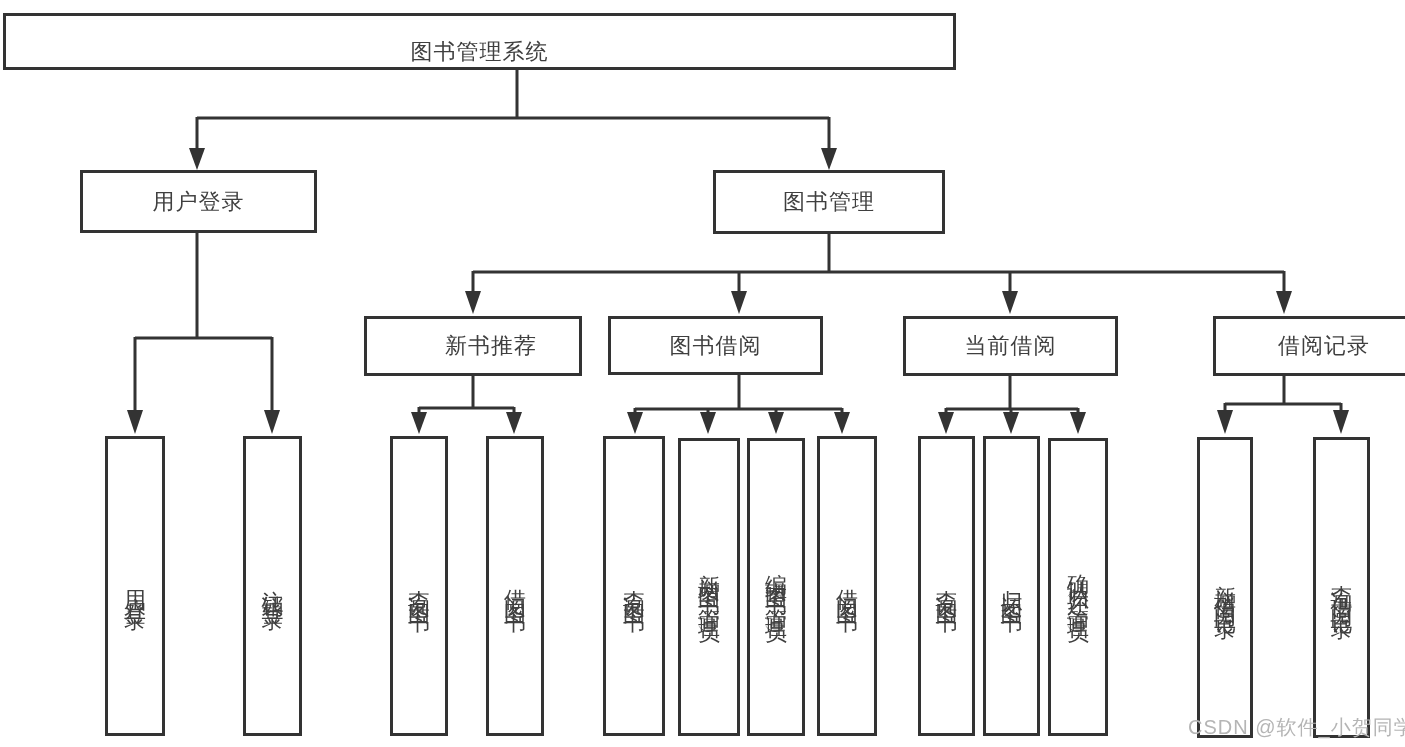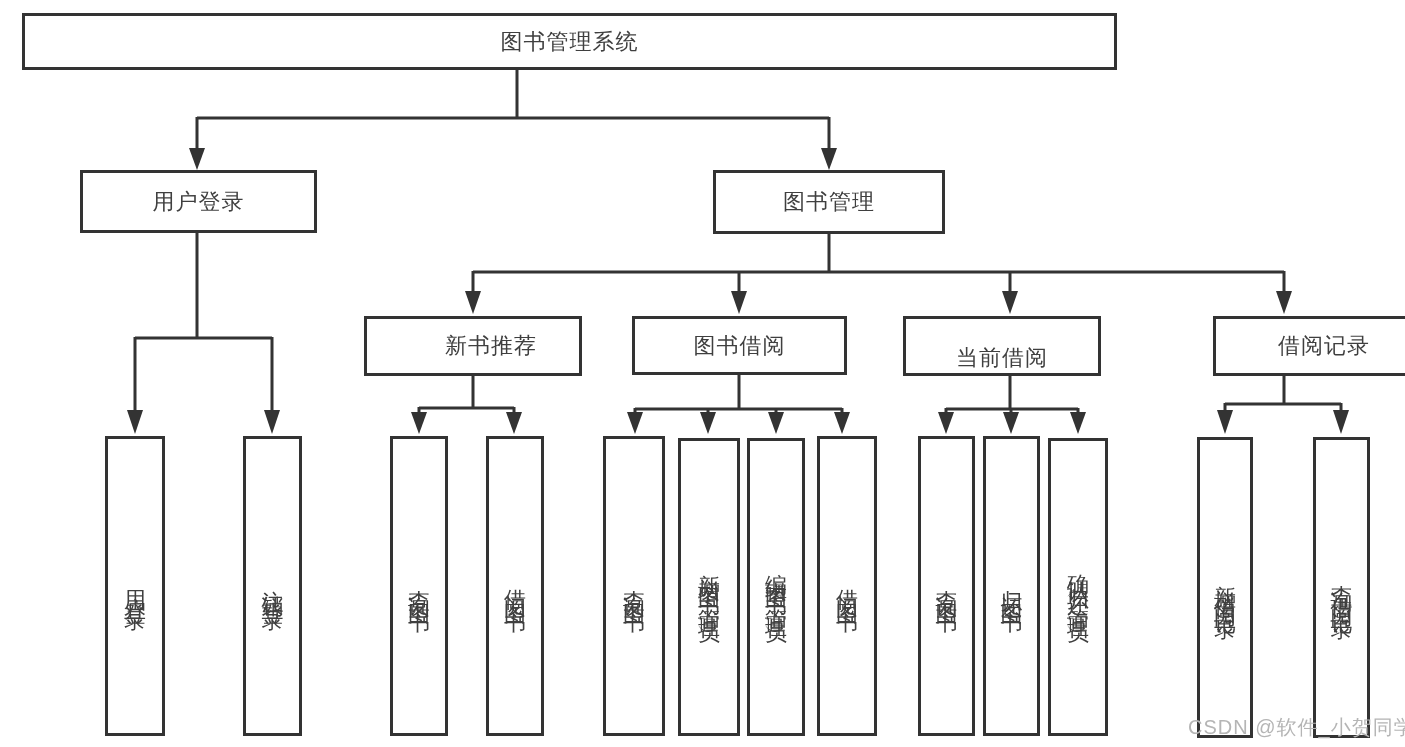--- a/index.html
+++ b/index.html
@@ -25,28 +25,28 @@
     text-align:center;
   }
   .hbox{letter-spacing:1px;}
   .vbox{
     writing-mode:vertical-rl;
     text-orientation:mixed;
     letter-spacing:7px;
     line-height:1;
   }
   
-  .b-root{left:22px;top:13px;width:1095px;height:57px;}
+  .b-root{left:3px;top:13px;width:953px;height:57px;align-items:flex-end;}
   
   .b-user-login{left:80px;top:170px;width:237px;height:63px;}
   .b-book-mgmt{left:713px;top:170px;width:232px;height:64px;justify-content:center;}
   
   .b-new-book-rec{left:364px;top:316px;width:218px;height:60px;padding-left:36px;}
-  .b-book-borrow{left:632px;top:316px;width:215px;height:59px;}
-  .b-current-borrow{left:903px;top:316px;width:198px;height:60px;align-items:flex-end;}
+  .b-book-borrow{left:608px;top:316px;width:215px;height:59px;}
+  .b-current-borrow{left:903px;top:316px;width:215px;height:60px;}
   .b-borrow-records{left:1173px;top:316px;width:222px;height:60px;margin-left:40px;}
   
   .b-leaf-user-login{left:105px;top:436px;width:60px;height:300px;}
   .b-leaf-logout{left:243px;top:436px;width:59px;height:300px;}
   .b-leaf-query-books-1{left:390px;top:436px;width:58px;height:300px;}
   .b-leaf-borrow-books-1{left:486px;top:436px;width:58px;height:300px;}
   .b-leaf-query-books-2{left:603px;top:436px;width:62px;height:300px;}
   .b-leaf-add-books{left:678px;top:438px;width:62px;height:298px;}
   .b-leaf-edit-books{left:747px;top:438px;width:58px;height:298px;}
   .b-leaf-borrow-books-2{left:817px;top:436px;width:60px;height:300px;}

